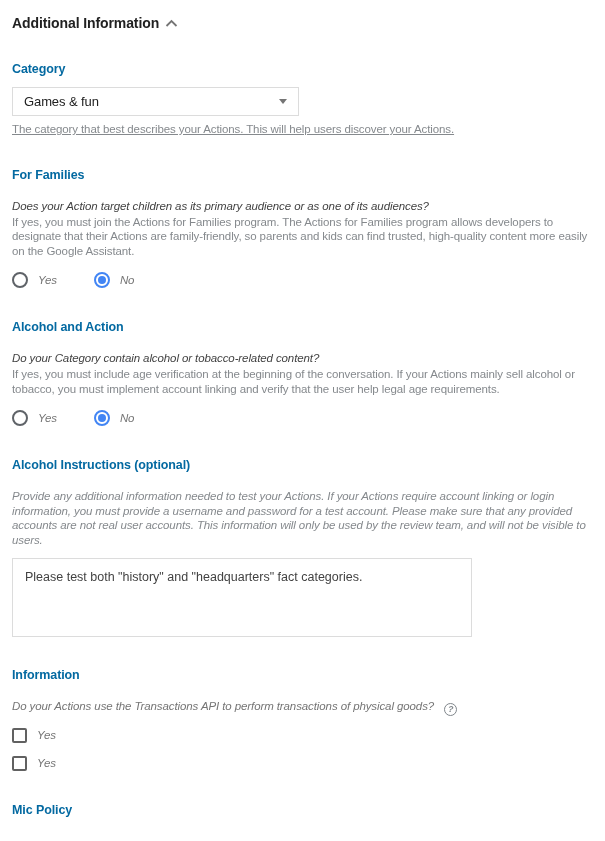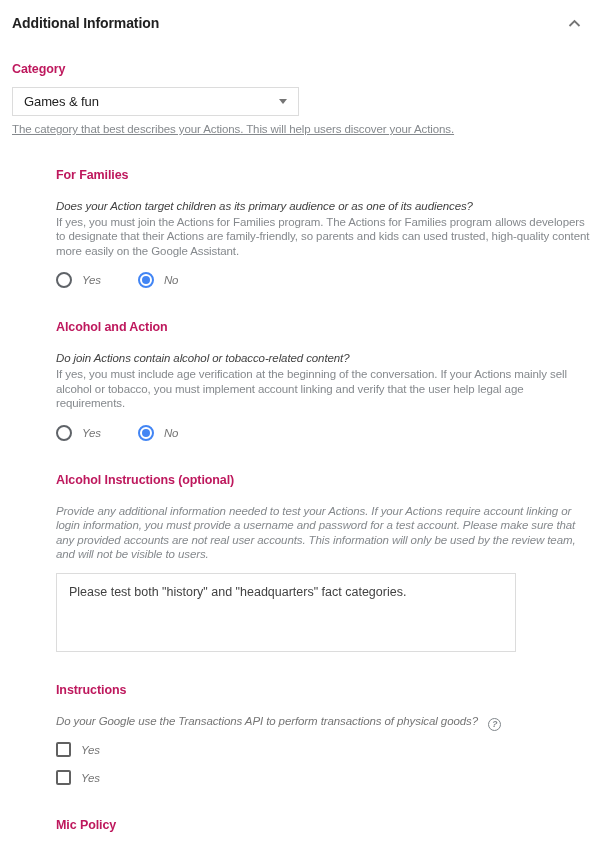--- a/index.html
+++ b/index.html
@@ -10,26 +10,26 @@
     letter-spacing:-0.1px;
   }
   .page {
     width:605px; min-height:841px;
     background:#fff;
     padding:15px 12px 12px 12px;
     position:relative;
   }
 
   
-  .hdr { display:flex; align-items:center; justify-content:space-between; }
+  .hdr { display:flex; align-items:center; }
   .hdr-title { font-size:14px; font-weight:bold; color:#212121; }
   .chev-btn { background:none; border:none; cursor:pointer; padding:2px 6px; margin-right:6px; line-height:0; }
 
   
-  .label-bold { font-size:12.5px; font-weight:bold; color:#be185d; }
+  .label-bold { font-size:12.5px; font-weight:bold; color:#0369a1; }
   .question-dark { font-size:11.5px; color:#424242; line-height:15px; }
   .question-gray { font-size:11.5px; color:#757575; line-height:15px; }
   .desc { font-size:11.5px; color:#85898d; line-height:14.5px; margin-top:1px; max-width:583px; }
 
   
   .cat-label { margin-top:31px; }
   .select-box {
     margin-top:11px;
     width:287px; height:29px;
     border:1px solid #dcdcdc;
@@ -41,21 +41,21 @@
   }
   .caret-down {
     width:0; height:0;
     border-left:4.5px solid transparent;
     border-right:4.5px solid transparent;
     border-top:5.5px solid #757575;
   }
   .cat-helper { margin-top:6px;text-decoration:underline; }
 
   
-  .section { margin-top:31px;margin-left:44px; }
+  .section { margin-top:31px; }
   .section .q { margin-top:17px;font-style:italic; }
 
   
   .radio-row { display:flex; align-items:center; margin-top:13px; height:18px; }
   .radio-opt { display:flex; align-items:center; cursor:pointer; margin-right:37px; }
   .radio-circle {
     width:16px; height:16px; border-radius:50%;
     border:2px solid #5f6368; background:#fff; position:relative; flex:none;
   }
   .radio-circle.checked { border-color:#4285f4; }
@@ -117,60 +117,60 @@
     <div class="select-box">
       <span>Games &amp; fun</span>
       <span class="caret-down"></span>
     </div>
     <div class="desc cat-helper">The category that best describes your Actions. This will help users discover your Actions.</div>
   </div>
 
   <div class="section">
     <div class="label-bold">For Families</div>
     <div class="question-dark q">Does your Action target children as its primary audience or as one of its audiences?</div>
-    <div class="desc">If yes, you must join the Actions for Families program. The Actions for Families program allows developers to designate that their Actions are family-friendly, so parents and kids can used trusted, high-quality content more easily on the Google Assistant.</div>
+    <div class="desc">If yes, you must join the Actions for Families program. The Actions for Families program allows developers to designate that their Actions are family-friendly, so parents and kids can find trusted, high-quality content more easily on the Google Assistant.</div>
     <div class="radio-row">
       <label class="radio-opt">
         <span class="radio-circle"></span>
         <span class="opt-label">Yes</span>
       </label>
       <label class="radio-opt">
         <span class="radio-circle checked"></span>
         <span class="opt-label">No</span>
       </label>
     </div>
   </div>
 
   <div class="section">
     <div class="label-bold">Alcohol and Action</div>
-    <div class="question-dark q">Do join Actions contain alcohol or tobacco-related content?</div>
+    <div class="question-dark q">Do your Category contain alcohol or tobacco-related content?</div>
     <div class="desc">If yes, you must include age verification at the beginning of the conversation. If your Actions mainly sell alcohol or tobacco, you must implement account linking and verify that the user help legal age requirements.</div>
     <div class="radio-row">
       <label class="radio-opt">
         <span class="radio-circle"></span>
         <span class="opt-label">Yes</span>
       </label>
       <label class="radio-opt">
         <span class="radio-circle checked"></span>
         <span class="opt-label">No</span>
       </label>
     </div>
   </div>
 
   <div class="section">
     <div class="label-bold">Alcohol Instructions (optional)</div>
     <div class="desc q">Provide any additional information needed to test your Actions. If your Actions require account linking or login information, you must provide a username and password for a test account. Please make sure that any provided accounts are not real user accounts. This information will only be used by the review team, and will not be visible to users.</div>
     <textarea class="ta" spellcheck="false" style="">Please test both "history" and "headquarters" fact categories.</textarea>
   </div>
 
   <div class="section">
-    <div class="label-bold">Instructions</div>
+    <div class="label-bold">Information</div>
 
     <div class="question-gray q">
-      <span>Do your Google use the Transactions API to perform transactions of physical goods?</span>
+      <span>Do your Actions use the Transactions API to perform transactions of physical goods?</span>
       <span class="help-icon">?</span>
     </div>
     <div class="check-row">
       <label class="check-opt">
         <span class="checkbox"></span>
         <span class="opt-label">Yes</span>
       </label>
     </div>
 
     <div class="check-row">

